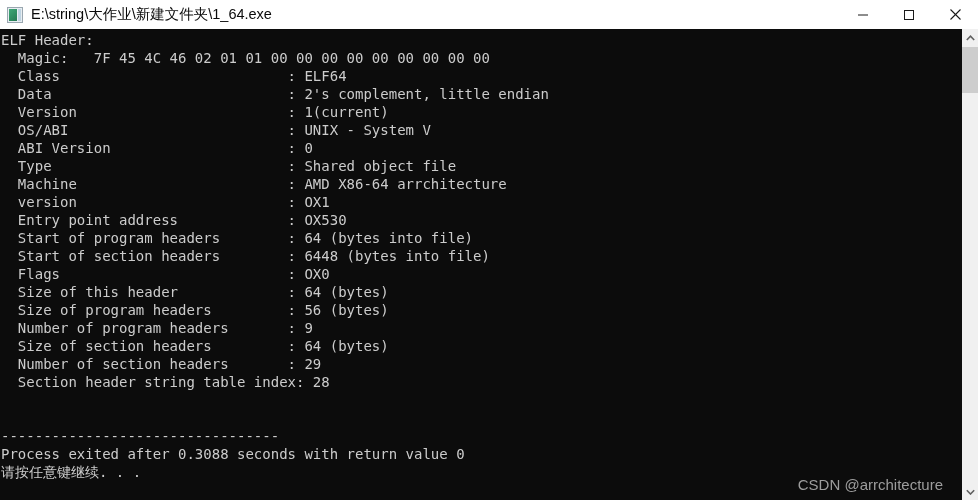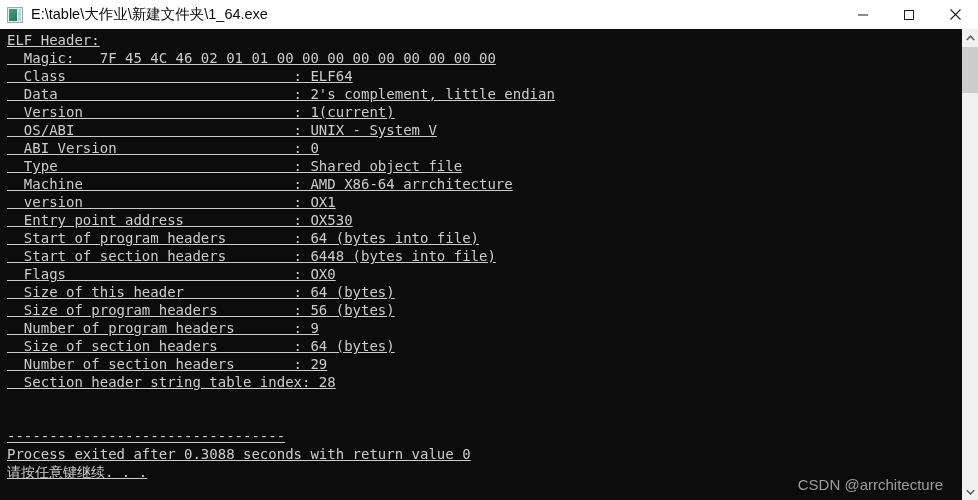--- a/index.html
+++ b/index.html
@@ -114,22 +114,21 @@
     font-family: "DejaVu Sans Mono", "Liberation Mono", monospace;
     font-size: 14px;
     line-height: 18px;
     color: #cccccc;
     white-space: pre;
     -webkit-font-smoothing: none;
   }
   .line {
     height: 18px;
     white-space: pre;
-    padding-left: 7px;
-    text-decoration: underline;
+    padding-left: 1px;
   }
   .line.blank { color: transparent; }
 
   
   #console-scrollbar {
     position: absolute;
     right: 0;
     top: 29px;
     width: 17px;
     height: 471px;
@@ -179,21 +178,21 @@
 <div id="app-window">
 
   <div id="title-bar">
 
     <div id="app-icon">
       <span class="icon-frame"></span>
       <span class="icon-screen"></span>
       <span class="icon-side"></span>
     </div>
 
-    <div id="window-title">E:\table\大作业\新建文件夹\1_64.exe</div>
+    <div id="window-title">E:\string\大作业\新建文件夹\1_64.exe</div>
 
     <div id="window-controls">
 
       <div class="win-btn">
         <svg width="12" height="12" viewBox="0 0 12 12" aria-hidden="true">
           <line x1="1" y1="6" x2="11" y2="6" stroke="#1a1a1a" stroke-width="1"></line>
         </svg>
       </div>
 
       <div class="win-btn">

